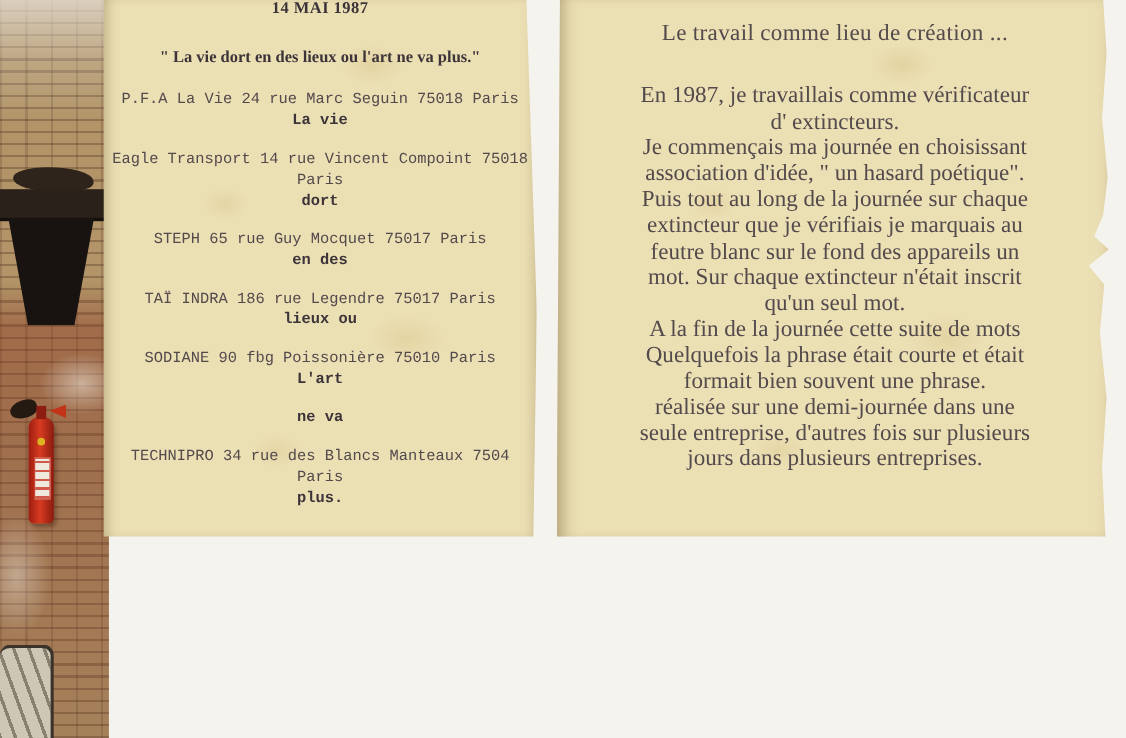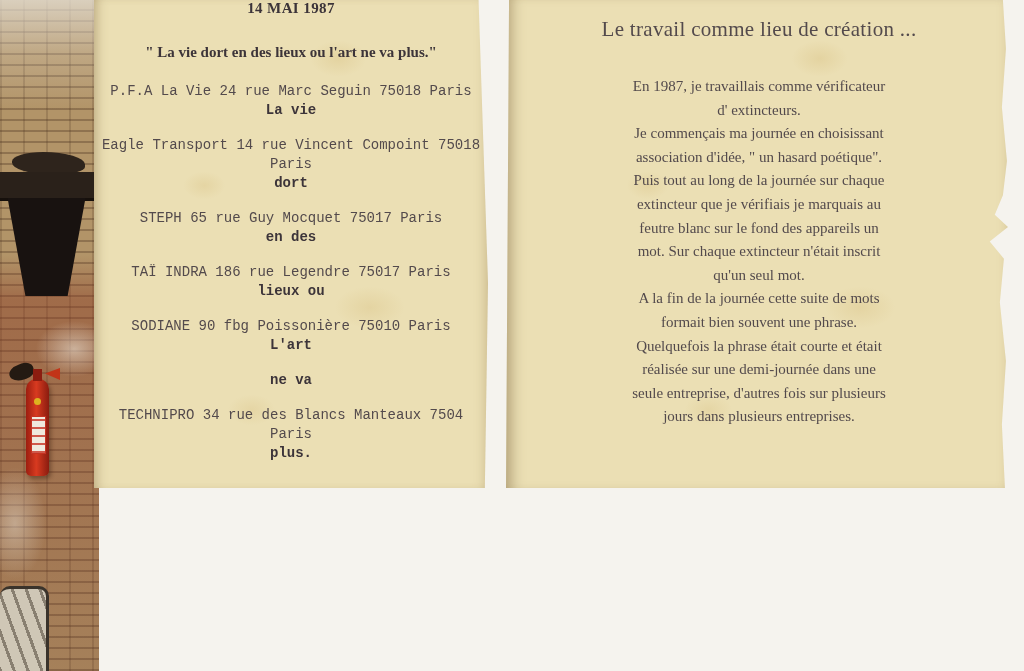--- a/index.html
+++ b/index.html
@@ -52,21 +52,21 @@
       clip-path:polygon(0.6% 0,98.2% 0,98.8% 10%,98.0% 22%,99.0% 33%,98.2% 40%,96.6% 44%,99.2% 46.5%,95.6% 49.5%,98.4% 53%,97.6% 62%,98.8% 74%,98.0% 87%,98.6% 100%,0 100%);
       box-shadow:inset 14px 0 14px -9px rgba(120,95,55,.5), inset -12px 0 12px -9px rgba(140,110,60,.35);}
 
   .lp-date{font-size:15px;font-weight:700;letter-spacing:.4px;color:#3c3439;}
   .lp-quote{font-size:15px;font-weight:700;margin-top:27px;color:#3c3439;}
   .lp-entries{margin-top:21px;font-family:Liberation Mono, monospace;}
   .lp-entry{margin-bottom:16px;line-height:19px;font-size:14px;}
   .lp-word{font-weight:700;color:#3c3439;}
 
   .rp-title{font-size:21px;margin-top:17px;letter-spacing:.3px;}
-  .rp-body{margin-top:33px;font-size:15px;line-height:23.6px;}
+  .rp-body{margin-top:33px;font-size:21px;line-height:23.6px;}
 
   
   .photo-bw{position:absolute;left:31px;top:497px;width:470px;height:138px;overflow:hidden;
       background:#ececе8;background-color:#ececе8;background:#ececE8;
       transform:rotate(-0.7deg);box-shadow:1px 2px 4px rgba(90,70,35,.4);}
   .grid-fence{position:absolute;left:-28px;top:-30px;width:270px;height:210px;background:#f4f3f0;
       transform:rotate(8deg);
       background-image:
         repeating-linear-gradient(90deg, rgba(25,25,23,.85) 0 1.5px, transparent 1.5px 12px),
         repeating-linear-gradient(0deg, rgba(25,25,23,.8) 0 1.5px, transparent 1.5px 30px);}
@@ -146,22 +146,22 @@
       <div>En 1987, je travaillais comme vérificateur</div>
       <div>d' extincteurs.</div>
       <div>Je commençais ma journée en choisissant</div>
       <div>association d'idée, " un hasard poétique".</div>
       <div>Puis tout au long de la journée sur chaque</div>
       <div>extincteur que je vérifiais je marquais au</div>
       <div>feutre blanc sur le fond des appareils un</div>
       <div>mot. Sur chaque extincteur n'était inscrit</div>
       <div>qu'un seul mot.</div>
       <div>A la fin de la journée cette suite de mots</div>
+      <div>Quelquefois la phrase était courte et était</div>
       <div>formait bien souvent une phrase.</div>
-      <div>Quelquefois la phrase était courte et était</div>
       <div>réalisée sur une demi-journée dans une</div>
       <div>seule entreprise, d'autres fois sur plusieurs</div>
       <div>jours dans plusieurs entreprises.</div>
     </div>
 
     <div class="photo-bw">
       <div class="grid-fence"></div>
       <div class="label-patch"></div>
       <div class="beam-dark"></div>
       <div class="window-pane"></div>

